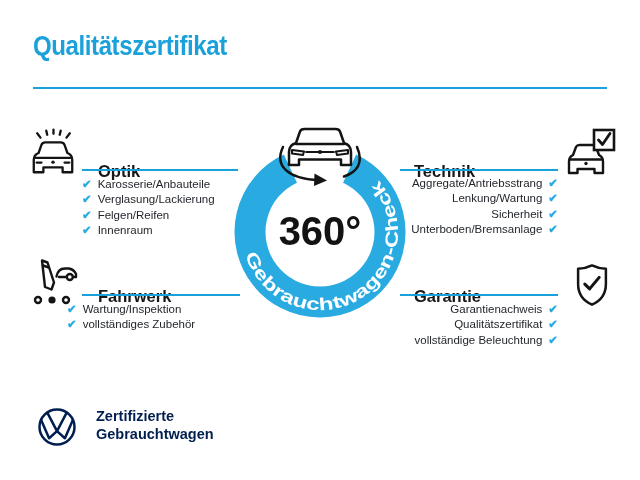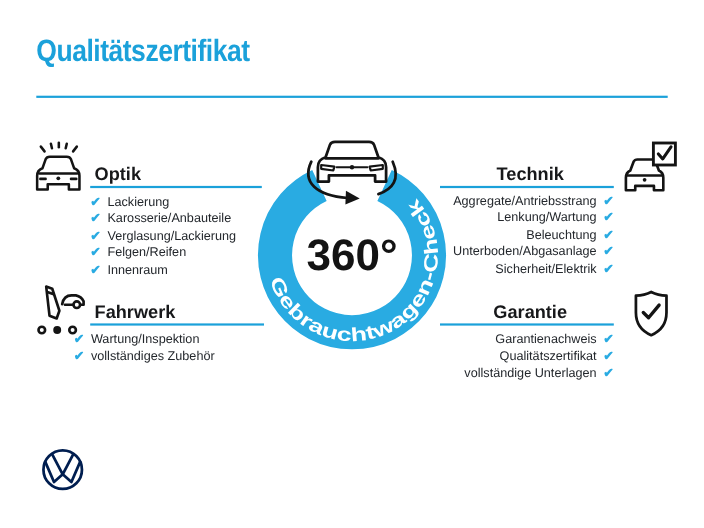--- a/index.html
+++ b/index.html
@@ -15,32 +15,32 @@
     font-family:"Liberation Sans",sans-serif;
   }
   .title{
     position:absolute;left:33px;top:30px;margin:0;
     font-size:28px;font-weight:bold;color:var(--accent);
     letter-spacing:-0.5px;transform:scaleX(.86);transform-origin:left center;
     white-space:nowrap;
   }
   .title-rule{position:absolute;left:33px;top:87px;width:574px;height:2px;background:var(--accent);}
   .sec-head{
-    position:absolute;margin:4px;font-size:16.5px;font-weight:bold;color:var(--ink);
+    position:absolute;margin:16px;font-size:16.5px;font-weight:bold;color:var(--ink);
     white-space:nowrap;
   }
   .rule{position:absolute;height:2px;background:var(--accent);}
   .icon{position:absolute;}
   .list{position:absolute;font-size:11.5px;color:var(--listink);}
   .list .row{line-height:15.4px;white-space:nowrap;}
   .list-left .chk{margin-right:6px;}
   .list-right{text-align:right;}
   .list-right .chk{margin-left:6px;}
   .chk{color:var(--ring);font-weight:bold;font-size:11.5px;}
-  .head-right{text-align:center;}
+  .head-right{text-align:left;}
   .footer-text{
     position:absolute;left:96px;top:407px;
     font-size:14.5px;font-weight:bold;color:var(--navy);line-height:18px;
   }
   svg{display:block;}
 </style>
 </head>
 <body>
 
 <div id="canvas">
@@ -58,21 +58,20 @@
       <path d="M 11 26 L 14 17.5 Q 15 15 18 15 L 34 15 Q 37 15 38 17.5 L 41 26 Q 46 28 46 33 L 46 46 L 36 46 L 36 41 L 16 41 L 16 46 L 6 46 L 6 33 Q 6 28 11 26 Z"></path>
       <path d="M 8 31 L 44 31"></path>
       <path d="M 9 36 L 14 36"></path>
         <path d="M 38 36 L 43 36"></path>
     </g>
     <circle cx="26" cy="35.5" r="1.8" fill="#141414"></circle>
   </svg>
   <h2 class="sec-head" style="left:82px;top:146px">Optik</h2>
   <div class="rule" style="left:82px;top:169px;width:156px"></div>
   <div class="list list-left" style="left:82px;top:177px">
-    <div class="row"><span class="chk">✔</span><span class="lbl">Lackierung</span></div>
     <div class="row"><span class="chk">✔</span><span class="lbl">Karosserie/Anbauteile</span></div>
     <div class="row"><span class="chk">✔</span><span class="lbl">Verglasung/Lackierung</span></div>
     <div class="row"><span class="chk">✔</span><span class="lbl">Felgen/Reifen</span></div>
     <div class="row"><span class="chk">✔</span><span class="lbl">Innenraum</span></div>
   </div>
 
   <svg class="icon" style="left:28px;top:256px" width="52" height="50" viewBox="0 0 52 50">
     <g fill="none" stroke="#141414" stroke-width="2.4" stroke-linecap="round" stroke-linejoin="round">
       <path d="M 14 4.5 L 19.5 6.5 L 26 26.5 L 23.5 33.5 L 17 31 L 14 4.5 Z"></path>
       <path d="M 15 9.5 L 20.8 11.5"></path>
@@ -98,35 +97,34 @@
     </g>
     <circle cx="24" cy="36.5" r="1.7" fill="#141414"></circle>
     <rect x="32" y="3" width="20" height="20" fill="#ffffff" stroke="#141414" stroke-width="2.6"></rect>
     <path d="M 36.5 13 L 40.5 17.5 L 48 6.5" fill="none" stroke="#141414" stroke-width="2.8" stroke-linecap="round" stroke-linejoin="round"></path>
   </svg>
   <h2 class="sec-head head-right" style="left:398px;top:146px;width:160px">Technik</h2>
   <div class="rule" style="left:400px;top:169px;width:158px"></div>
   <div class="list list-right" style="left:360px;top:176px;width:198px">
     <div class="row"><span class="lbl">Aggregate/Antriebsstrang</span><span class="chk">✔</span></div>
     <div class="row"><span class="lbl">Lenkung/Wartung</span><span class="chk">✔</span></div>
-    <div class="row"><span class="lbl">Beleuchtung</span><span class="chk">✔</span></div>
-    <div class="row"><span class="lbl">Unterboden/Abgasanlage</span><span class="chk">✔</span></div>
-    <div class="row"><span class="lbl">Sicherheit/Elektrik</span><span class="chk">✔</span></div>
+    <div class="row"><span class="lbl">Sicherheit</span><span class="chk">✔</span></div>
+    <div class="row"><span class="lbl">Unterboden/Bremsanlage</span><span class="chk">✔</span></div>
   </div>
 
   <svg class="icon" style="left:569px;top:261px" width="46" height="50" viewBox="0 0 48 52">
     <path d="M 24 4.5 C 28 6.5 33.5 7.8 38.5 8 L 38.5 24 C 38.5 36.5 31 42.5 24 45.5 C 17 42.5 9.5 36.5 9.5 24 L 9.5 8 C 14.5 7.8 20 6.5 24 4.5 Z" fill="none" stroke="#141414" stroke-width="2.6" stroke-linejoin="round"></path>
     <path d="M 16.5 24 L 21.5 29 L 31.5 17" fill="none" stroke="#141414" stroke-width="3.2" stroke-linecap="round" stroke-linejoin="round"></path>
   </svg>
   <h2 class="sec-head head-right" style="left:398px;top:271px;width:160px">Garantie</h2>
   <div class="rule" style="left:400px;top:294px;width:158px"></div>
   <div class="list list-right" style="left:360px;top:302px;width:198px">
     <div class="row"><span class="lbl">Garantienachweis</span><span class="chk">✔</span></div>
     <div class="row"><span class="lbl">Qualitätszertifikat</span><span class="chk">✔</span></div>
-    <div class="row"><span class="lbl">vollständige Unterlagen</span><span class="chk">✔</span></div>
+    <div class="row"><span class="lbl">vollständige Beleuchtung</span><span class="chk">✔</span></div>
   </div>
 
   <svg class="icon" style="left:218px;top:104px" width="204" height="224" viewBox="218 104 204 224">
     <path d="M 349.6 168.6 A 70 70 0 1 1 290.4 168.6" fill="none" stroke="#29abe2" stroke-width="31"></path>
     <path id="textArc" d="M 245.4 254.8 A 78 78 0 1 0 373.2 175.0" fill="none"></path>
     <text font-size="17.5" font-weight="bold" fill="#ffffff">
       <textPath href="#textArc" startOffset="0" textLength="278" lengthAdjust="spacingAndGlyphs">Gebrauchtwagen-Check</textPath>
     </text>
     <text x="320" y="245" text-anchor="middle" font-size="40" font-weight="bold" fill="#131313">360°</text>
     <g fill="none" stroke="#141414" stroke-width="2.5" stroke-linecap="round" stroke-linejoin="round">
@@ -142,14 +140,18 @@
     <path d="M 314.5 173.5 L 327 180.5 L 314 186 Z" fill="#141414"></path>
   </svg>
 
   <svg class="icon" style="left:37px;top:407px" width="40" height="40" viewBox="0 0 48 48">
     <g fill="none" stroke="#001e50" stroke-linecap="round" stroke-linejoin="round">
       <circle cx="24" cy="24" r="21" stroke-width="3"></circle>
       <path d="M 13 8 L 24 29 L 35 8" stroke-width="3"></path>
       <path d="M 5 15.5 L 14.5 37.5 L 24 29 L 33.5 37.5 L 43 15.5" stroke-width="3"></path>
     </g>
   </svg>
+  <div class="footer-text">
+    <div>Zertifizierte</div>
+    <div>Gebrauchtwagen</div>
+  </div>
 
 </div>
 
 </body></html>

